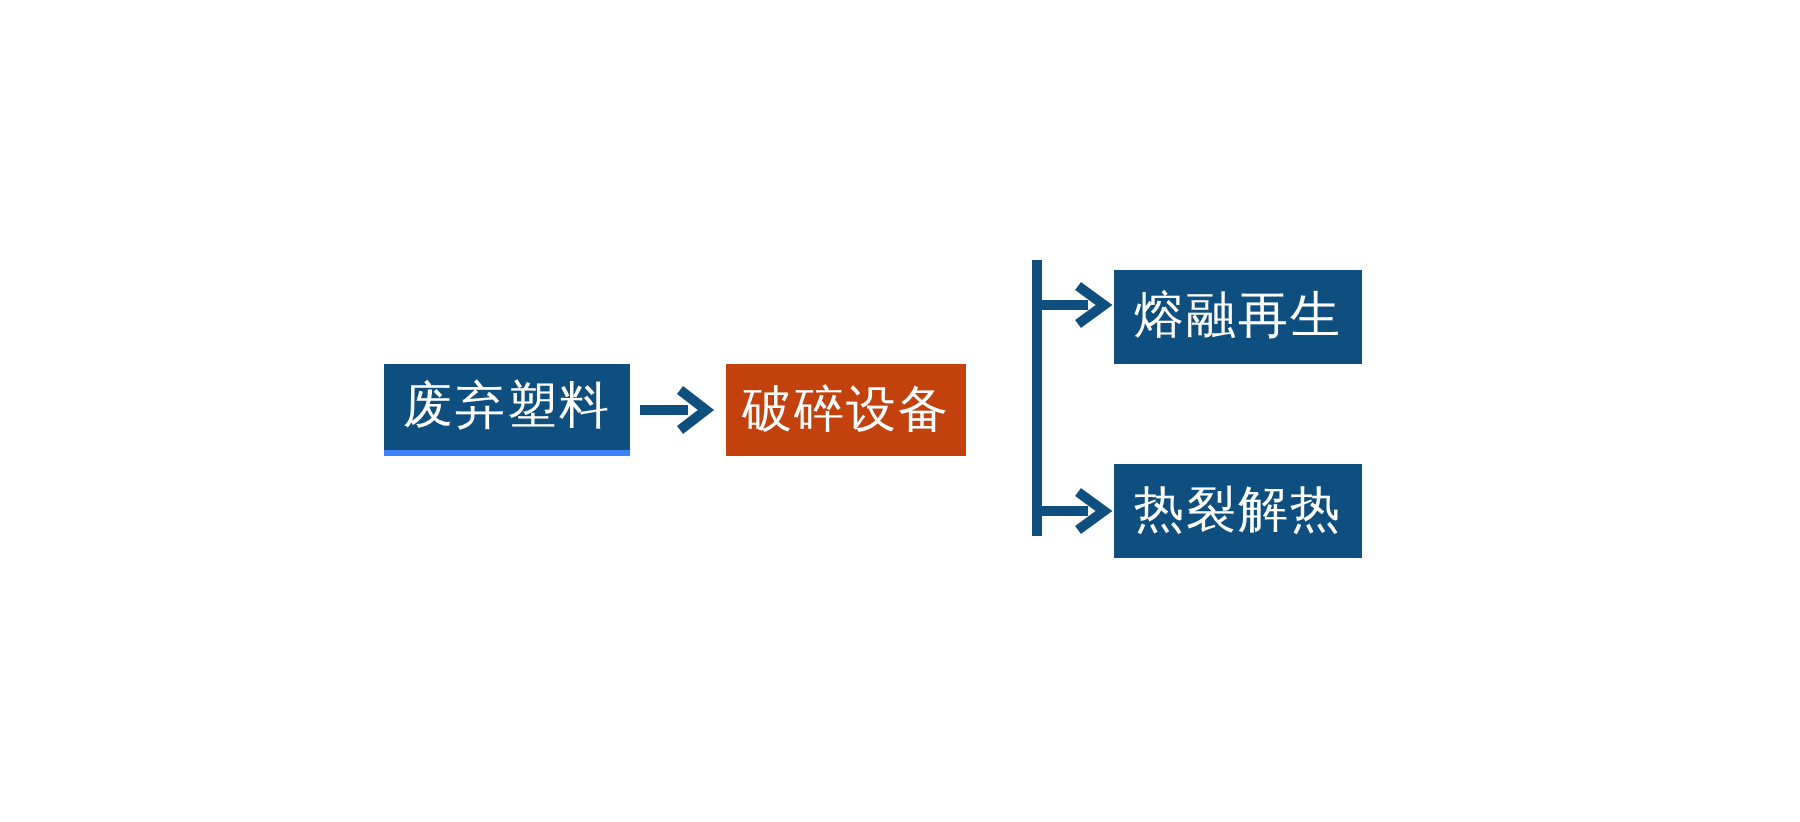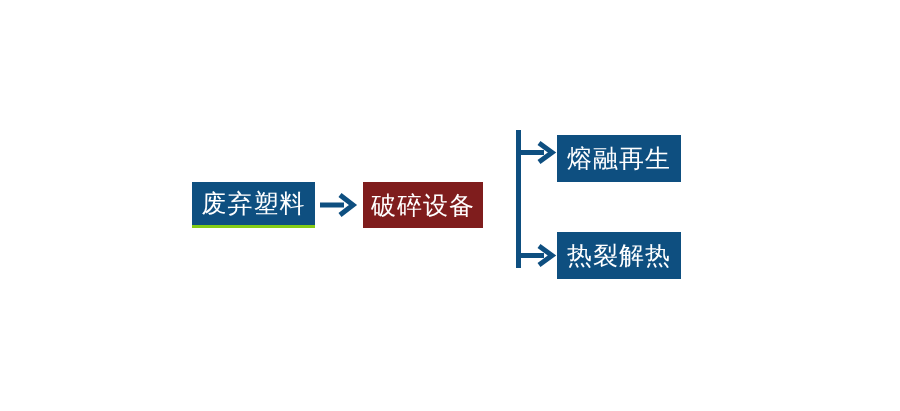--- a/index.html
+++ b/index.html
@@ -29,25 +29,25 @@
     font-size: 25px;
     letter-spacing: 1px;
     line-height: 1;
     white-space: nowrap;
     font-weight: 400;
   }
   .node-blue {
     background: #0e4f80;
   }
   .node-red {
-    background: #7f1d1d;
+    background: #c2410c;
     text-align: right;
   }
   .node-underline-red {
-    border-bottom: 3px solid #84cc16;
+    border-bottom: 3px solid #3b82f6;
   }
 
   
   #node-waste-plastic {
     left: 192px;
     top: 182px;
     width: 123px;
     height: 46px;
   }
   #node-crushing-equipment {

